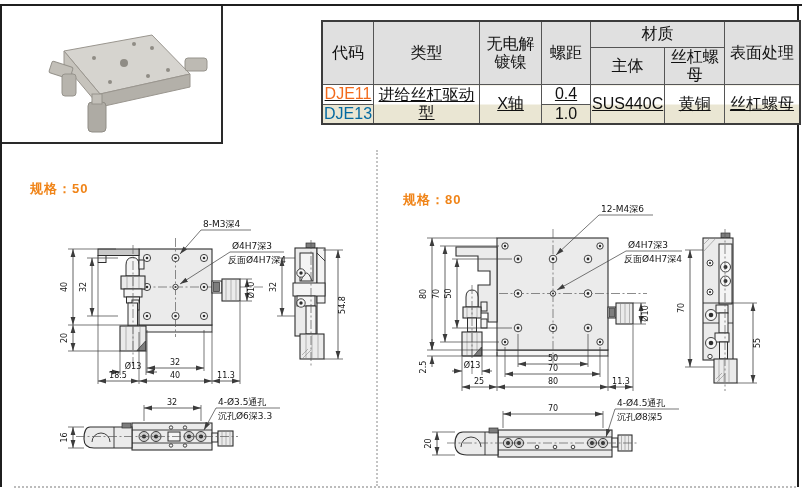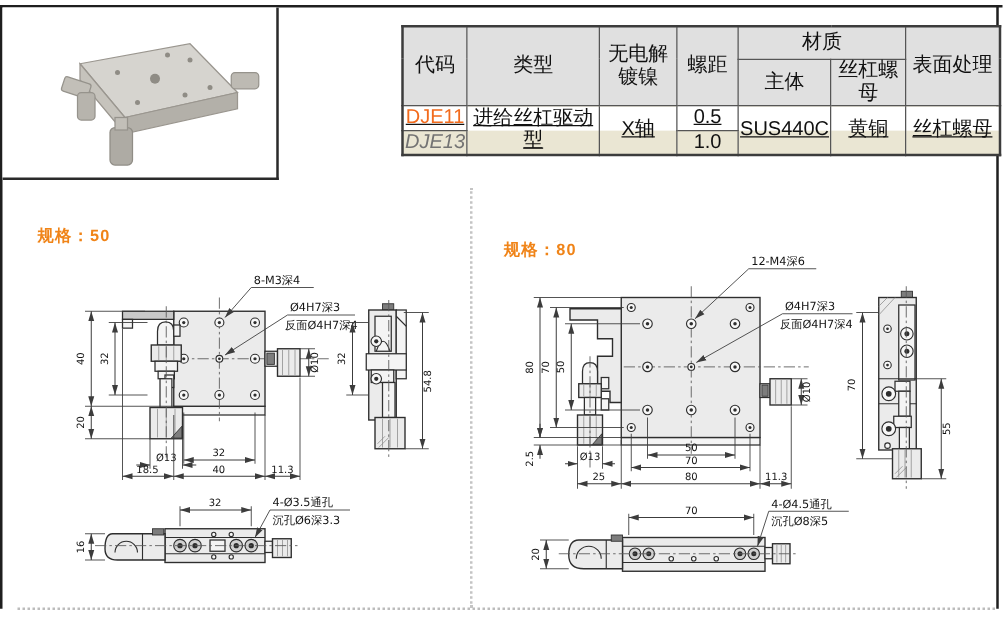--- a/index.html
+++ b/index.html
@@ -22,21 +22,21 @@
   .spec-table td,.spec-table th{border:1px solid #555;text-align:center;vertical-align:middle;
     padding:0 1px;font-weight:400;line-height:1.15;}
   .spec-table{border:2px solid #3c3c3c;}
   .spec-table .hd{background:#e0e0e0;}
   .spec-table .h1{height:26px;}
   .spec-table .h2{height:13px;}
   .spec-table .r1{height:16px;text-decoration:underline;}
   .spec-table .r2{height:16px;background:#eae6d3;}
   .spec-table .span2{background:linear-gradient(to bottom,#ffffff 50%,#eae6d3 50%);text-align:center;}
   .code1{color:#f26b1d;font-weight:700;}
-  .code2{color:#737373;font-weight:700;font-style:italic;}
+  .code2{color:#0369a1;font-weight:700;}
   
   .spec-title{position:absolute;color:#f08418;font-size:13px;font-weight:700;letter-spacing:1px;}
   #t40{left:30px;top:180px;}
   #t80{left:403px;top:180px;margin-top:11px;}
   
   svg text{font-family:"DejaVu Sans","Liberation Sans",sans-serif;}
   .d{font-size:8px;fill:#141414;}
   .c{font-size:9px;fill:#141414;}
   .ol{fill:#ebebeb;stroke:#2e2e2e;stroke-width:1.1;}
   .ol2{fill:#f4f4f4;stroke:#2e2e2e;stroke-width:1;}
@@ -102,21 +102,21 @@
     <th class="hd" rowspan="2">表面处理</th>
   </tr>
   <tr class="h2">
     <th class="hd">主体</th>
     <th class="hd">丝杠螺母</th>
   </tr>
   <tr class="r1">
     <td class="code1">DJE11</td>
     <td class="span2" rowspan="2">进给丝杠驱动型</td>
     <td class="span2" rowspan="2">X轴</td>
-    <td>0.5</td>
+    <td>0.4</td>
     <td class="span2" rowspan="2">SUS440C</td>
     <td class="span2" rowspan="2">黄铜</td>
     <td class="span2" rowspan="2">丝杠螺母</td>
   </tr>
   <tr class="r2">
     <td class="code2">DJE13</td>
     <td>1.0</td>
   </tr>
 </tbody>
   </table>

